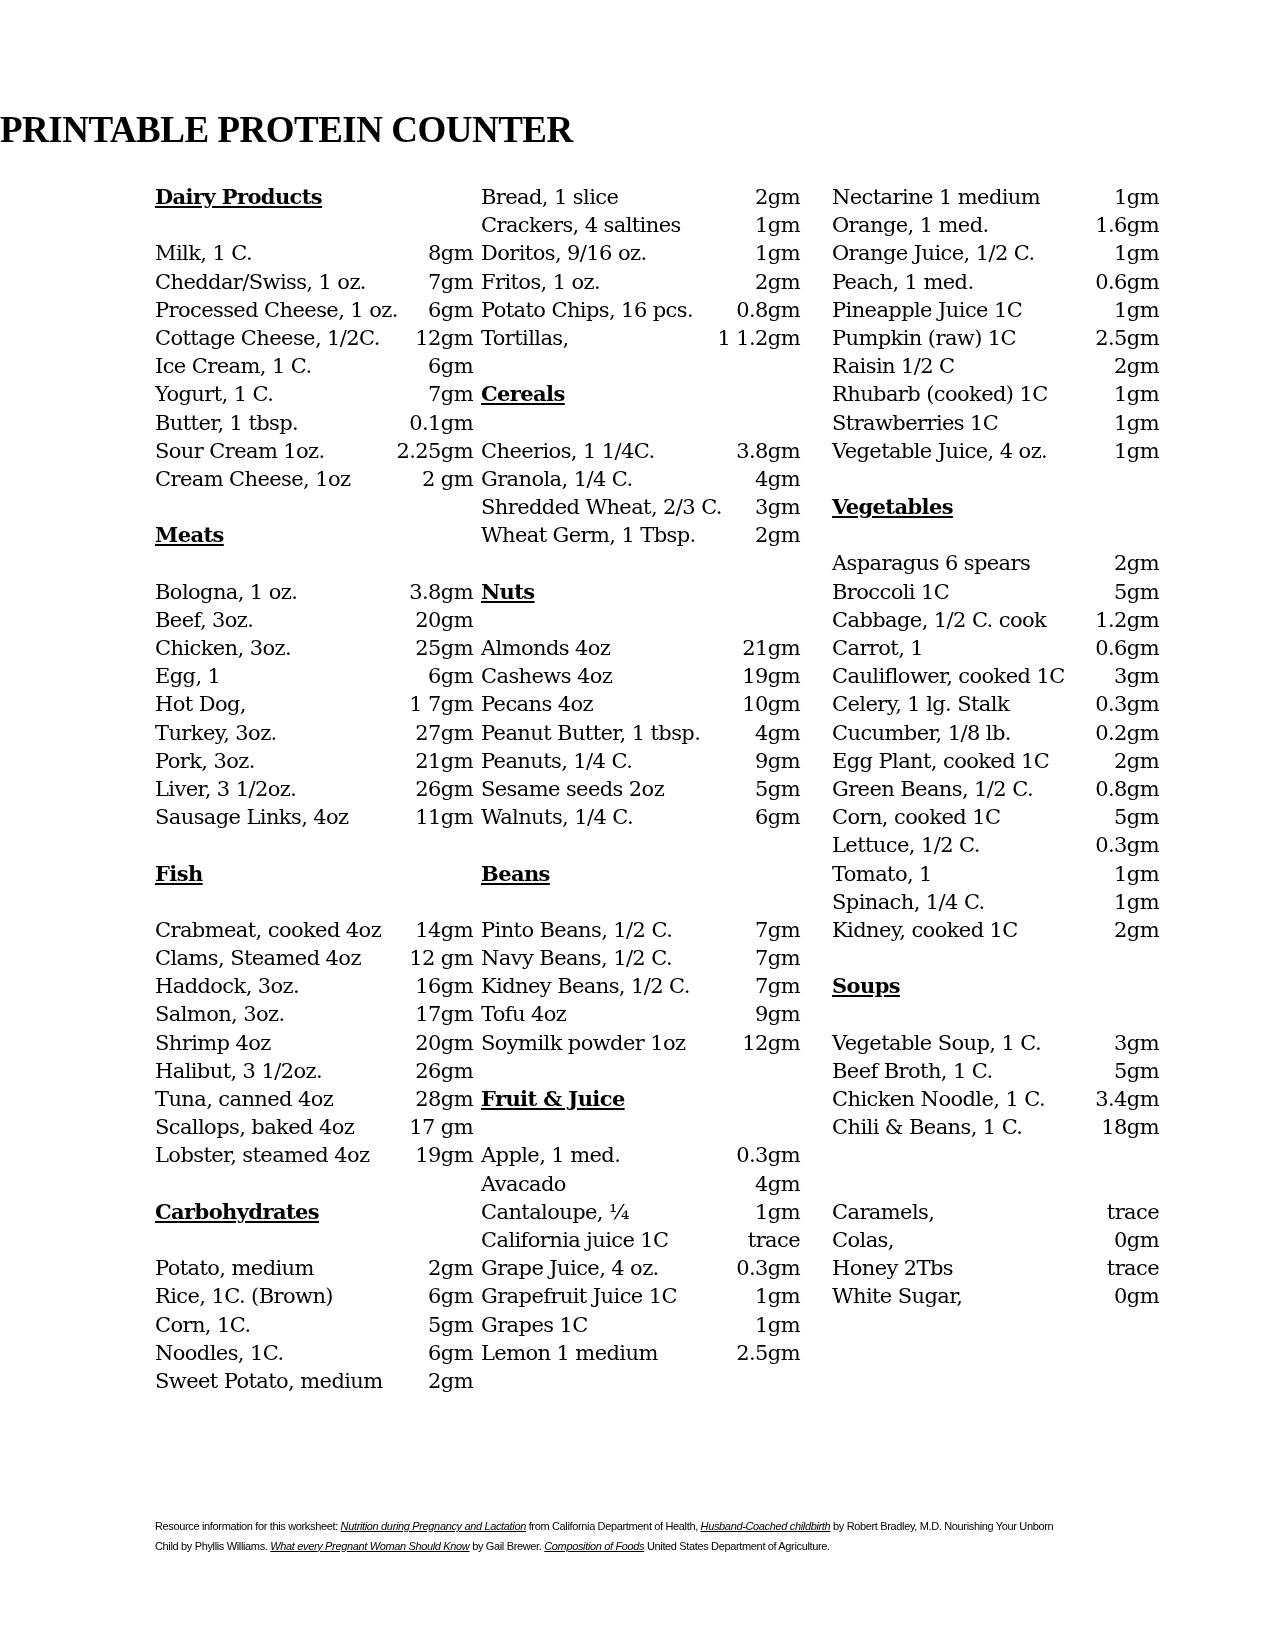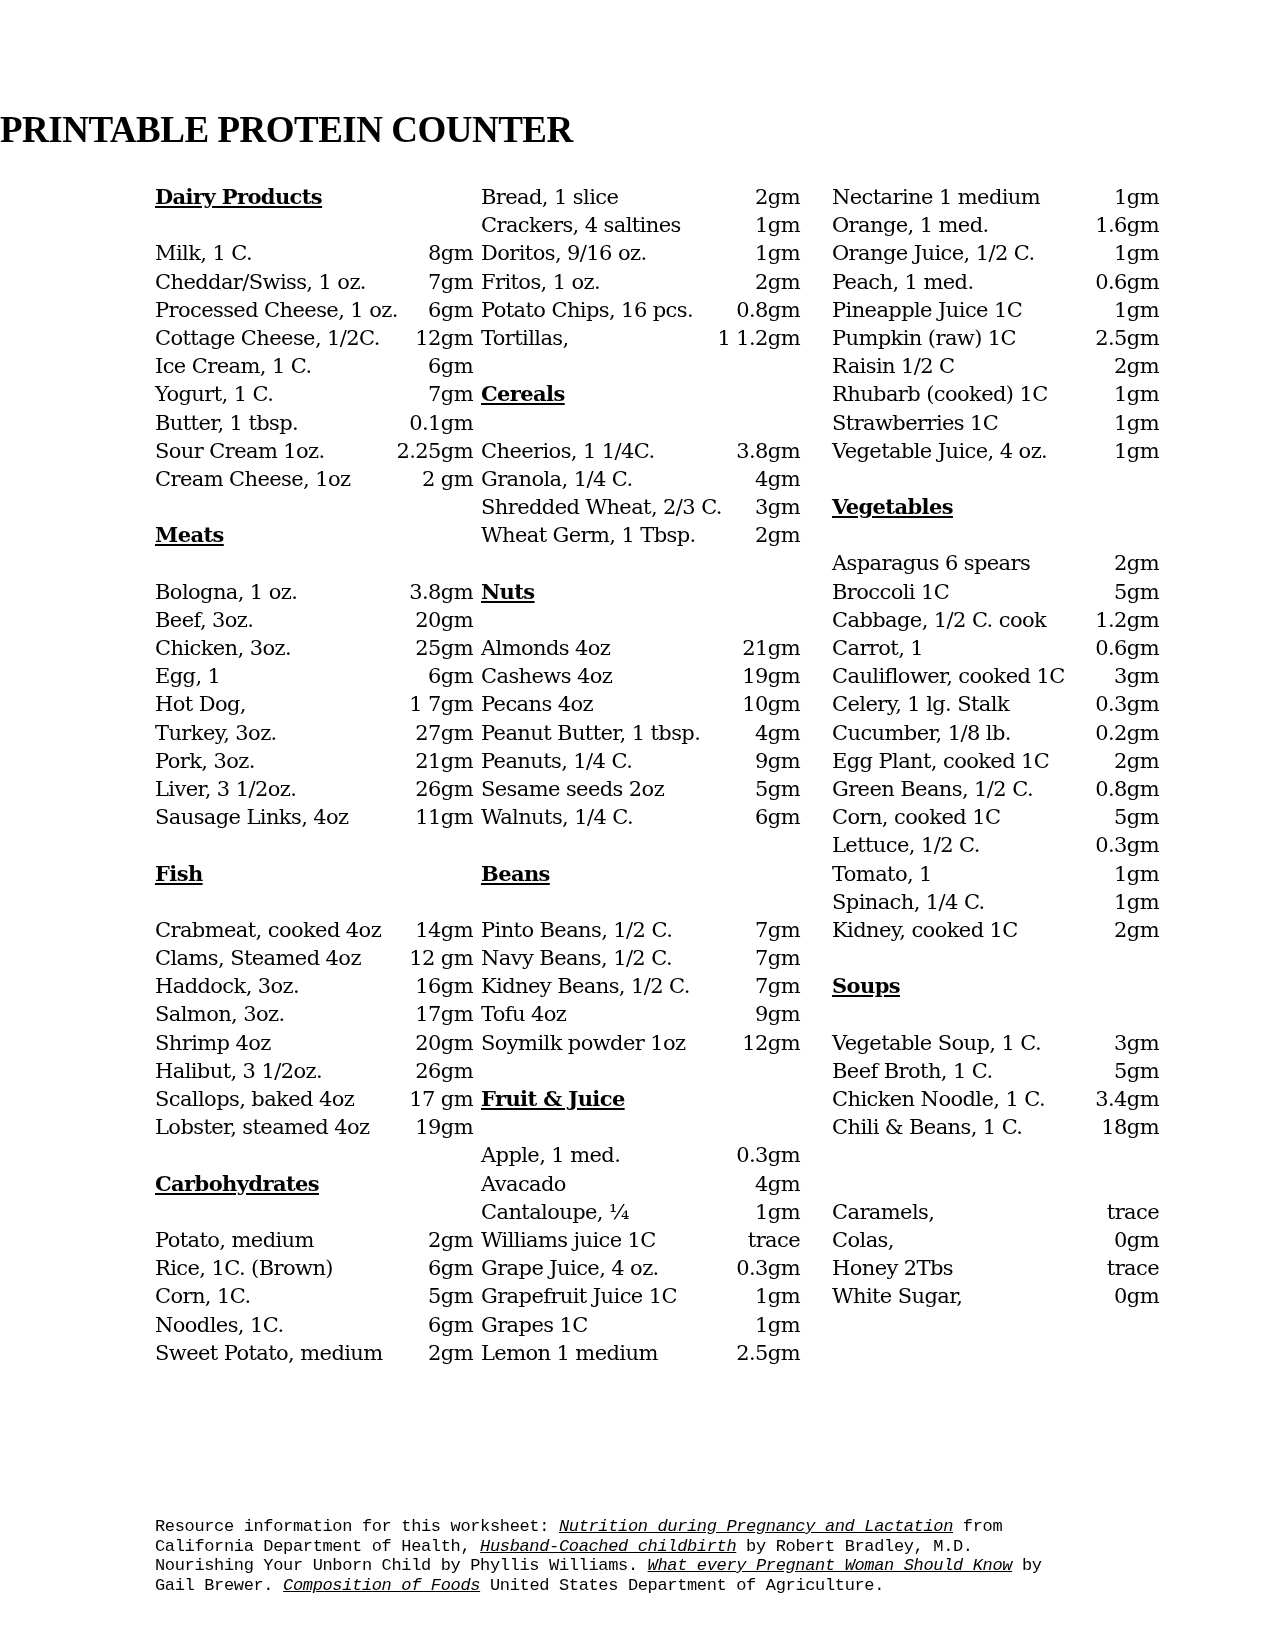--- a/index.html
+++ b/index.html
@@ -22,21 +22,21 @@
   }
   .row .name { overflow: visible; }
   .row .val { text-align: right; }
   .heading {
     height: 28.2px; line-height: 28.2px; font-weight: bold; text-decoration: underline;
     white-space: nowrap; letter-spacing: -0.6px;
   }
   .blank { height: 28.2px; }
   .footer {
     position: absolute; left: 155px; top: 1517px; width: 920px;
-    font-family: Liberation Mono, monospace; font-size: 17px; line-height: 19.5px;
+    font-family: Liberation Sans, sans-serif; font-size: 11px; line-height: 19.5px;
     letter-spacing: -0.35px;
   }
   .footer .ref { font-style: italic; text-decoration: underline; }
 </style>
 </head>
 <body>
 
 <h1 class="title">PRINTABLE PROTEIN COUNTER</h1>
 
 <div class="col col1">
@@ -138,20 +138,24 @@
     </div>
     <div class="row">
       <span class="name">Shrimp 4oz</span>
       <span class="val">20gm</span>
     </div>
     <div class="row">
       <span class="name">Halibut, 3 1/2oz.</span>
       <span class="val">26gm</span>
     </div>
     <div class="row">
+      <span class="name">Tuna, canned 4oz</span>
+      <span class="val">28gm</span>
+    </div>
+    <div class="row">
       <span class="name">Scallops, baked 4oz</span>
       <span class="val">17 gm</span>
     </div>
     <div class="row">
       <span class="name">Lobster, steamed 4oz</span>
       <span class="val">19gm</span>
     </div>
     <div class="blank"></div>
     <div class="heading">Carbohydrates</div>
     <div class="blank"></div>
@@ -283,21 +287,21 @@
     </div>
     <div class="row">
       <span class="name">Avacado</span>
       <span class="val">4gm</span>
     </div>
     <div class="row">
       <span class="name">Cantaloupe, ¼</span>
       <span class="val">1gm</span>
     </div>
     <div class="row">
-      <span class="name">Williams juice 1C</span>
+      <span class="name">California juice 1C</span>
       <span class="val">trace</span>
     </div>
     <div class="row">
       <span class="name">Grape Juice, 4 oz.</span>
       <span class="val">0.3gm</span>
     </div>
     <div class="row">
       <span class="name">Grapefruit Juice 1C</span>
       <span class="val">1gm</span>
     </div>

